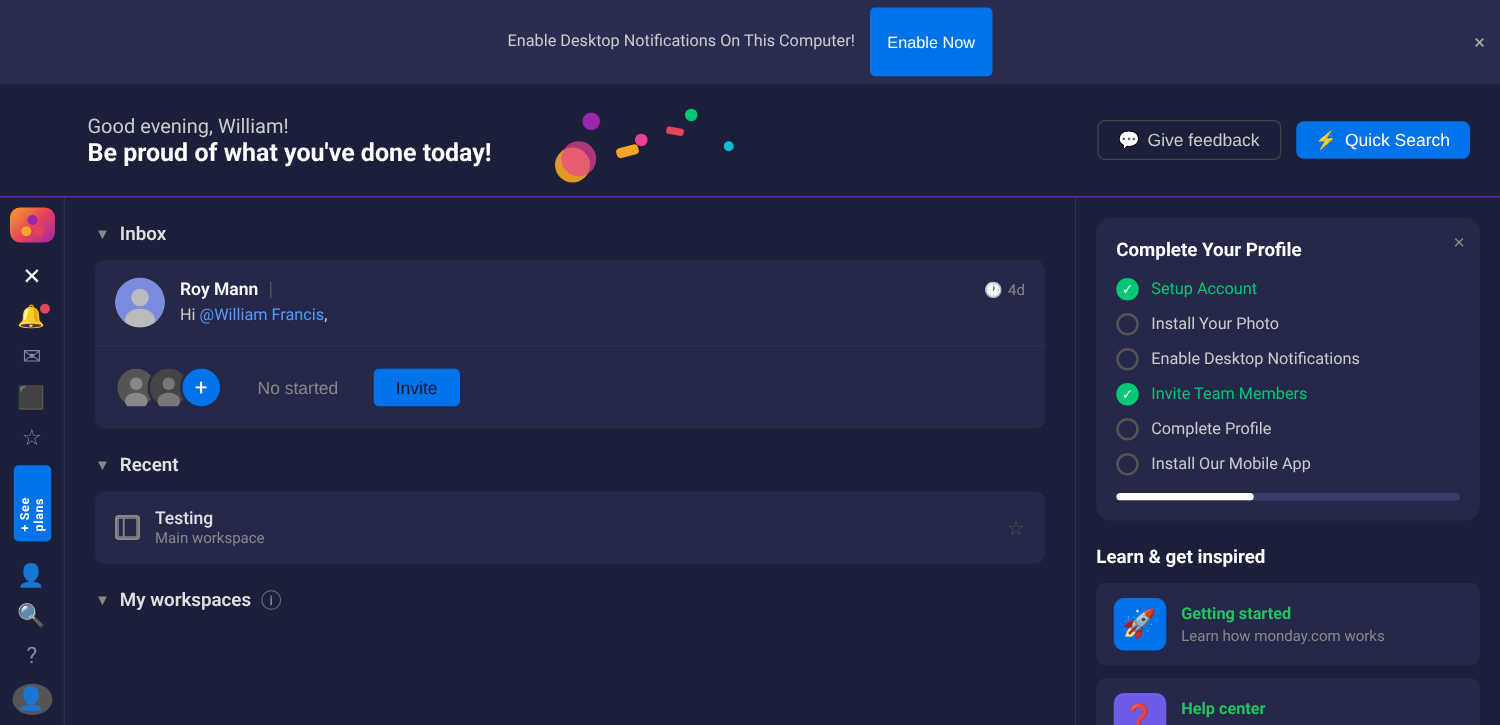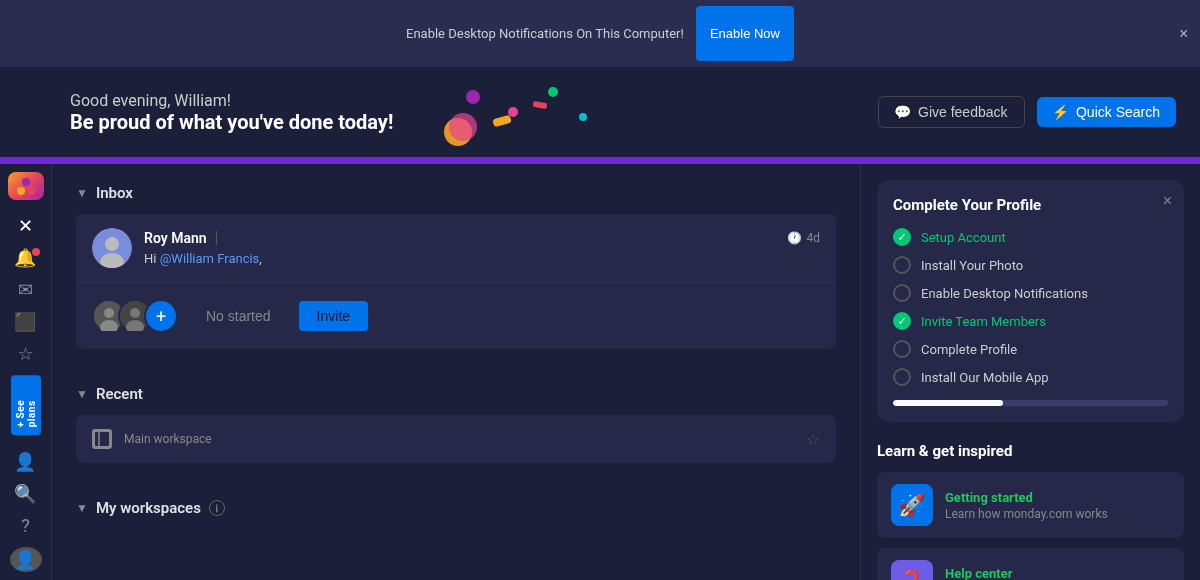--- a/index.html
+++ b/index.html
@@ -44,21 +44,21 @@
       font-size: 16px;
     }
 
     
     .header {
       background: #1c1f3a;
       display: flex;
       align-items: center;
       justify-content: flex-end;
       padding: 10px 24px 10px 70px;
-      border-bottom: 7px solid #6d28d9;
+      border-bottom: 1px solid #6d28d9;
       min-height: 70px;
     }
     .header-greeting h2 {
       font-size: 16px;
       font-weight: 400;
       color: #ccc;
     }
     .header-greeting h1 {
       font-size: 20px;
       font-weight: 700;
@@ -201,21 +201,21 @@
       font-weight: 600;
       color: #e0e0e0;
       cursor: pointer;
     }
     .section-header .chevron { font-size: 12px; color: #888; }
 
     
     .card {
       background: #252849;
       border-radius: 8px;
-      margin-bottom: 36px;
+      margin-bottom: 20px;
       overflow: hidden;
     }
     .inbox-message {
       padding: 14px 16px;
       border-bottom: 1px solid #2e3156;
       display: flex;
       align-items: flex-start;
       gap: 12px;
     }
     .avatar-img {
@@ -604,20 +604,21 @@
     </div>
     <div class="card">
       <div class="recent-item">
         <div class="board-icon">
           <svg width="16" height="16" viewBox="0 0 16 16">
             <rect x="0" y="0" width="16" height="16" rx="2" fill="none" stroke="#888" stroke-width="2"></rect>
             <line x1="5" y1="0" x2="5" y2="16" stroke="#888" stroke-width="1.5"></line>
           </svg>
         </div>
         <div class="recent-info">
+          <div class="recent-name">Testing</div>
           <div class="recent-workspace">Main workspace</div>
         </div>
         <span class="star-icon">☆</span>
       </div>
     </div>
 
     <div class="my-workspaces-header section-header">
       <span class="chevron">▼</span>
       <span>My workspaces</span>
       <div class="info-icon">ℹ</div>

